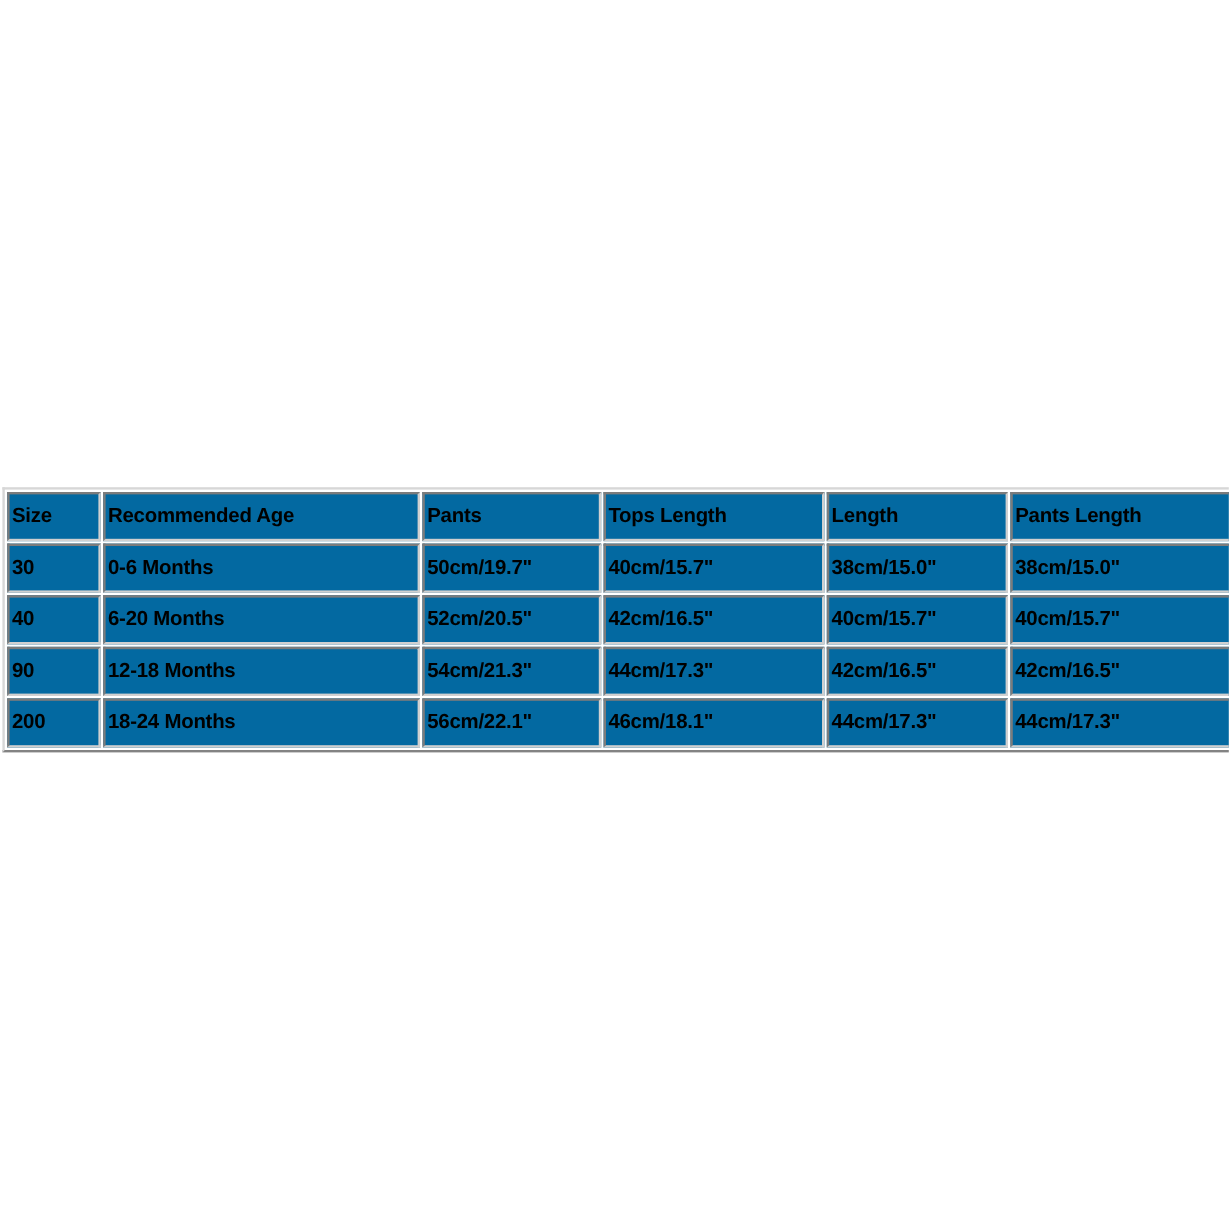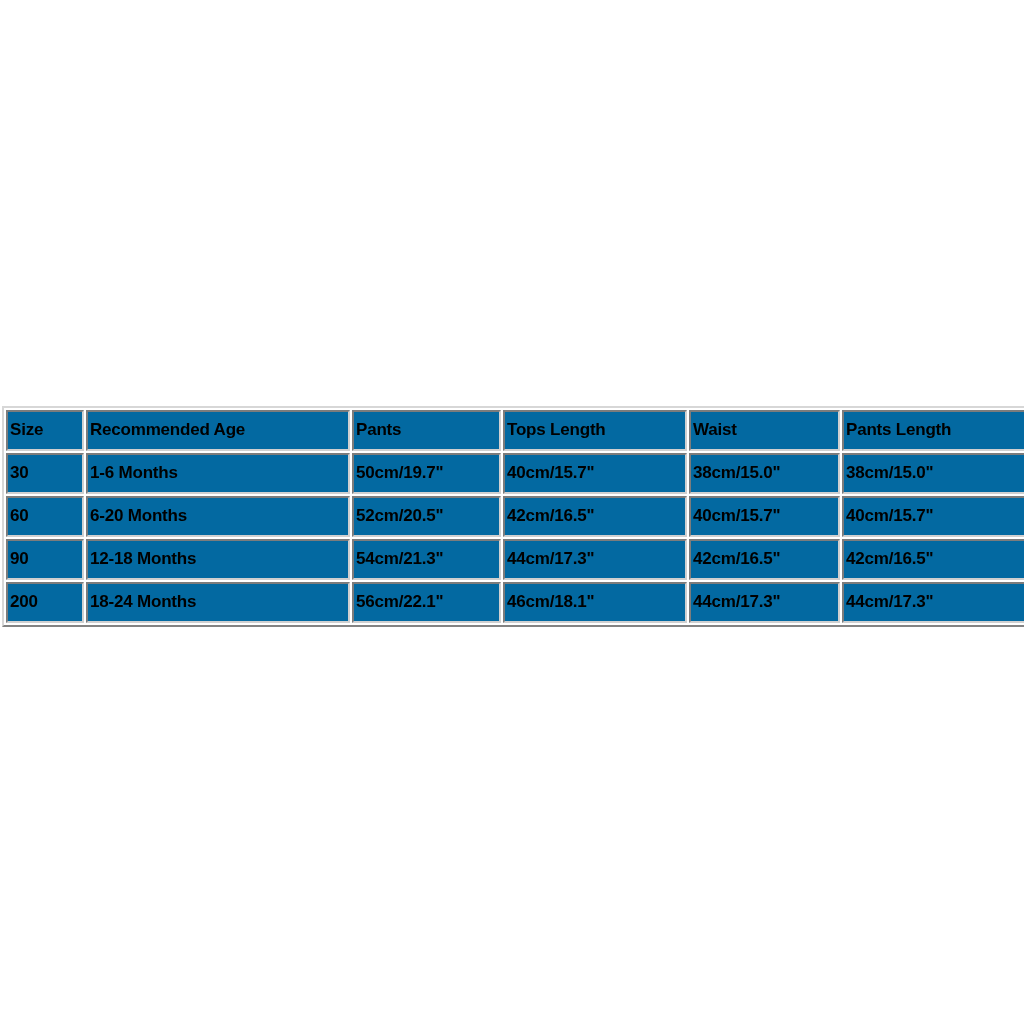--- a/index.html
+++ b/index.html
@@ -79,35 +79,35 @@
         <col class="c3">
         <col class="c4">
         <col class="c5">
     </colgroup>
     <tbody>
       <tr class="header-row">
         <td>Size</td>
         <td>Recommended Age</td>
         <td>Pants</td>
         <td>Tops Length</td>
-        <td>Waist</td>
+        <td>Length</td>
         <td>Pants Length</td>
       </tr>
 
       <tr>
         <td>30</td>
-        <td>1-6 Months</td>
+        <td>0-6 Months</td>
         <td>50cm/19.7"</td>
         <td>40cm/15.7"</td>
         <td>38cm/15.0"</td>
         <td>38cm/15.0"</td>
       </tr>
 
       <tr>
-        <td>60</td>
+        <td>40</td>
         <td>6-20 Months</td>
         <td>52cm/20.5"</td>
         <td>42cm/16.5"</td>
         <td>40cm/15.7"</td>
         <td>40cm/15.7"</td>
       </tr>
 
       <tr>
         <td>90</td>
         <td>12-18 Months</td>

